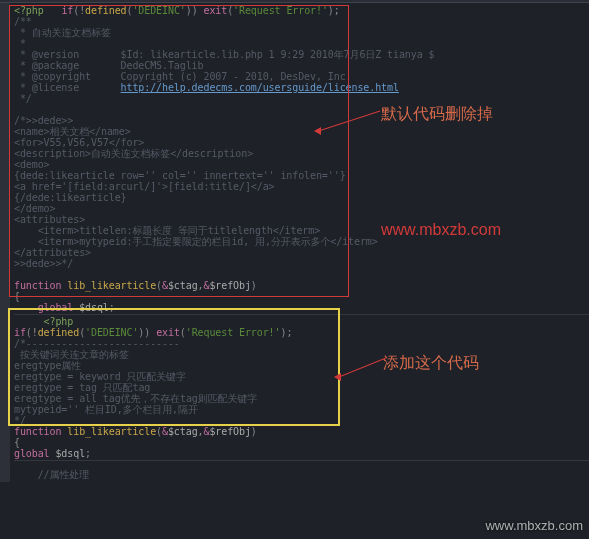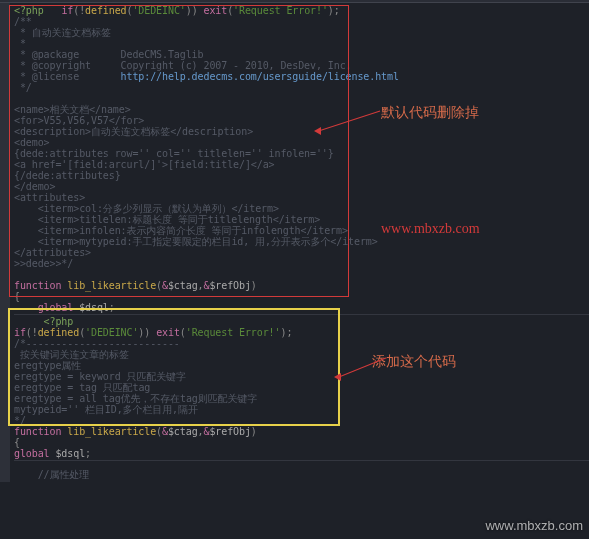--- a/index.html
+++ b/index.html
@@ -23,38 +23,38 @@
     width: 10px;
     background: #2d3039;
   }
   .line { white-space: pre; line-height: 11px; height: 11px; font-size: 10px; letter-spacing: -0.1px; }
   .cm { color: #555a66; }    
   .kw { color: #c46fa0; }    
   .st { color: #5a8a3a; }    
   .fn { color: #c9a84a; }    
   .va { color: #a9a9a9; text-align: center; }    
   .op { color: #888; }
-  .lk { color: #6699cc; }
+  .lk { color: #6699cc; text-decoration: underline; }
   .php { color: #7aa05a; }
 
   .box-red {
     position: absolute;
     border: 1px solid #d23a3a;
     pointer-events:none;
   }
   .box-yellow {
     position: absolute;
     border: 2px solid #e7d14a;
     pointer-events:none;
   }
   .anno {
     position: absolute;
     color: #d56a4a;
-    font-size: 14px;
-    font-family: Liberation Serif, serif;
+    font-size: 16px;
+    font-family: Liberation Sans, sans-serif;
     text-align:right;
     pointer-events:none;
   }
   .arrow-line {
     position: absolute;
     border-top: 1px solid #d23a3a;
     transform-origin: 0 0;
     pointer-events:none;
   }
   .arrow-head {
@@ -87,37 +87,37 @@
 
 <div class="tabbar"></div>
 
 <div class="editor">
   <div class="gutter"></div>
 
   <div class="line"><span class="php">&lt;?php   </span><span class="kw">if</span><span class="op">(!</span><span class="fn">defined</span><span class="op">(</span><span class="st">'DEDEINC'</span><span class="op">)) </span><span class="kw">exit</span><span class="op">(</span><span class="st">'Request Error!'</span><span class="op">);</span></div>
   <div class="line cm">/**</div>
   <div class="line cm"> * 自动关连文档标签</div>
   <div class="line cm"> *</div>
+  <div class="line cm"> * @version       $Id: likearticle.lib.php 1 9:29 2010年7月6日Z tianya $</div>
   <div class="line cm"> * @package       DedeCMS.Taglib</div>
   <div class="line cm"> * @copyright     Copyright (c) 2007 - 2010, DesDev, Inc.</div>
   <div class="line"><span class="cm"> * @license       </span><span class="lk">http://help.dedecms.com/usersguide/license.html</span></div>
   <div class="line cm"> */</div>
   <div class="line cm"></div>
+  <div class="line cm">/*&gt;&gt;dede&gt;&gt;</div>
   <div class="line cm">&lt;name&gt;相关文档&lt;/name&gt;</div>
   <div class="line cm">&lt;for&gt;V55,V56,V57&lt;/for&gt;</div>
   <div class="line cm">&lt;description&gt;自动关连文档标签&lt;/description&gt;</div>
   <div class="line cm">&lt;demo&gt;</div>
-  <div class="line cm">{dede:attributes row='' col='' titlelen='' infolen=''}</div>
+  <div class="line cm">{dede:likearticle row='' col='' innertext='' infolen=''}</div>
   <div class="line cm">&lt;a href='[field:arcurl/]'&gt;[field:title/]&lt;/a&gt;</div>
-  <div class="line cm">{/dede:attributes}</div>
+  <div class="line cm">{/dede:likearticle}</div>
   <div class="line cm">&lt;/demo&gt;</div>
   <div class="line cm">&lt;attributes&gt;</div>
-  <div class="line cm">    &lt;iterm&gt;col:分多少列显示（默认为单列）&lt;/iterm&gt;</div>
   <div class="line cm">    &lt;iterm&gt;titlelen:标题长度 等同于titlelength&lt;/iterm&gt;</div>
-  <div class="line cm">    &lt;iterm&gt;infolen:表示内容简介长度 等同于infolength&lt;/iterm&gt;</div>
   <div class="line cm">    &lt;iterm&gt;mytypeid:手工指定要限定的栏目id, 用,分开表示多个&lt;/iterm&gt;</div>
   <div class="line cm">&lt;/attributes&gt;</div>
   <div class="line cm">&gt;&gt;dede&gt;&gt;*/</div>
   <div class="line"></div>
   <div class="line"><span class="kw">function</span> <span class="fn">lib_likearticle</span><span class="op">(</span><span class="kw">&amp;</span><span class="va">$ctag</span><span class="op">,</span><span class="kw">&amp;</span><span class="va">$refObj</span><span class="op">)</span></div>
   <div class="line op">{</div>
   <div class="line">    <span class="kw">global</span> <span class="va">$dsql</span><span class="op">;</span></div>
 
   <div class="block-sep"></div>
 
@@ -140,21 +140,21 @@
 
   <div class="line cm">    //属性处理</div>
 
 </div>
 
 <div class="box-red" style="left:9px; top:5px; width:340px; height:292px;"></div>
 <div class="box-yellow" style="left:8px; top:308px; width:332px; height:118px;"></div>
 
 <div class="anno" style="left:381px; top:104px;">默认代码删除掉</div>
 <div class="anno" style="left:381px; top:221px; color:#d23a3a;">www.mbxzb.com</div>
-<div class="anno" style="left:372px; top:353px;">添加这个代码</div>
+<div class="anno" style="left:383px; top:353px;">添加这个代码</div>
 
 <div class="arrow-line" style="left:320px; top:130px; width:63px; transform: rotate(-18deg);"></div>
 <div class="arrow-head" style="left:314px; top:127px;"></div>
 
 <div class="arrow-line" style="left:340px; top:376px; width:50px; transform: rotate(-22deg);"></div>
 <div class="arrow-head" style="left:334px; top:373px;"></div>
 
 <div class="watermark">www.mbxzb.com</div>
 
 </body></html>

